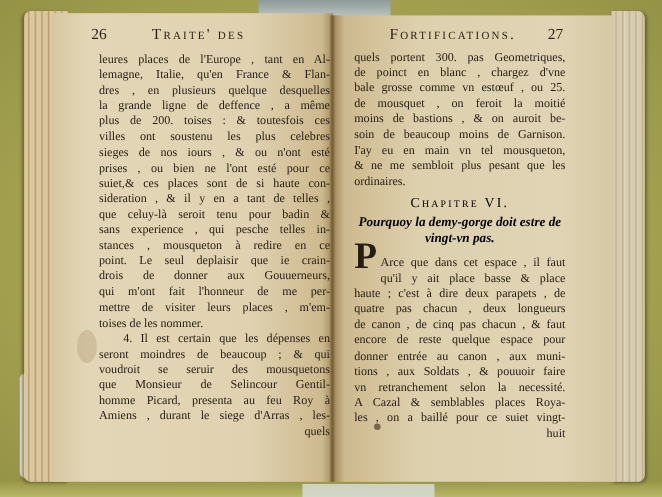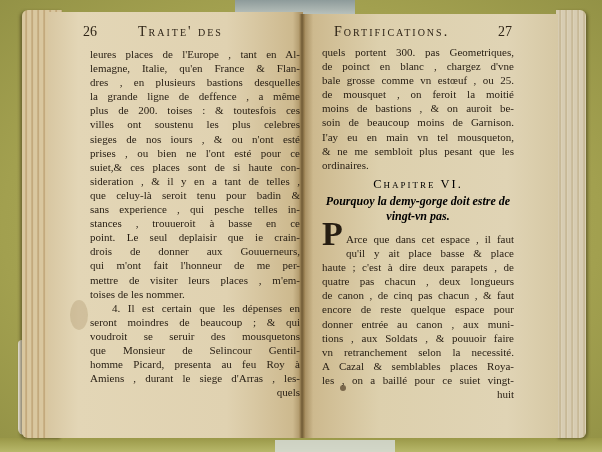--- a/index.html
+++ b/index.html
@@ -57,21 +57,21 @@
 
     .running-head {
       position: absolute; top: 24px; font-size: 14px; color: #2e2417;
       letter-spacing: 2px; white-space: nowrap;
     }
     .folio { font-size: 14px; letter-spacing: 0; }
     .head-left { left: 83px; width: 210px; }
     .head-left .folio { position: absolute; left: 0; }
     .head-left .title { position: absolute; left: 55px; font-variant: small-caps; }
     .head-right { left: 322px; width: 190px; }
-    .head-right .title { position: absolute; left: 12px; font-variant: small-caps; }
+    .head-right .title { position: absolute; left: 32px; font-variant: small-caps; }
     .head-right .folio { position: absolute; right: 0; }
 
     .text-block {
       position: absolute; color: #2a2116; font-size: 11px; line-height: 14.1px;
     }
     .text-block .line { white-space: nowrap; text-align: justify; text-align-last: justify; height: 14.1px; }
     .text-block .line.last { text-align-last: left; }
     .text-block .line.right { text-align: right; text-align-last: right; }
     .left-text { left: 90px; top: 47px; width: 210px; }
     .right-text { left: 322px; top: 45px; width: 192px; }
@@ -108,31 +108,31 @@
   <div class="stain" style="left:70px;top:300px;width:18px;height:30px;"></div>
 
   <div class="running-head head-left">
     <span class="folio">26</span>
     <span class="title">Traite' des</span>
   </div>
 
   <div class="text-block left-text">
     <div class="line">leures places de l'Europe , tant en Al-</div>
     <div class="line">lemagne, Italie, qu'en France &amp; Flan-</div>
-    <div class="line">dres , en plusieurs bastions desquelles</div>
+    <div class="line">dres , en plusieurs quelque desquelles</div>
     <div class="line">la grande ligne de deffence , a même</div>
     <div class="line">plus de 200. toises : &amp; toutesfois ces</div>
     <div class="line">villes ont soustenu les plus celebres</div>
     <div class="line">sieges de nos iours , &amp; ou n'ont esté</div>
     <div class="line">prises , ou bien ne l'ont esté pour ce</div>
     <div class="line">suiet,&amp; ces places sont de si haute con-</div>
     <div class="line">sideration , &amp; il y en a tant de telles ,</div>
     <div class="line">que celuy-là seroit tenu pour badin &amp;</div>
     <div class="line">sans experience , qui pesche telles in-</div>
-    <div class="line">stances , trouueroit à basse en ce</div>
+    <div class="line">stances , mousqueton à redire en ce</div>
     <div class="line">point. Le seul deplaisir que ie crain-</div>
     <div class="line">drois de donner aux Gouuerneurs,</div>
     <div class="line">qui m'ont fait l'honneur de me per-</div>
     <div class="line">mettre de visiter leurs places , m'em-</div>
     <div class="line last">toises de les nommer.</div>
     <div class="line indent">4. Il est certain que les dépenses en</div>
     <div class="line">seront moindres de beaucoup ; &amp; qui</div>
     <div class="line">voudroit se seruir des mousquetons</div>
     <div class="line">que Monsieur de Selincour Gentil-</div>
     <div class="line">homme Picard, presenta au feu Roy à</div>

